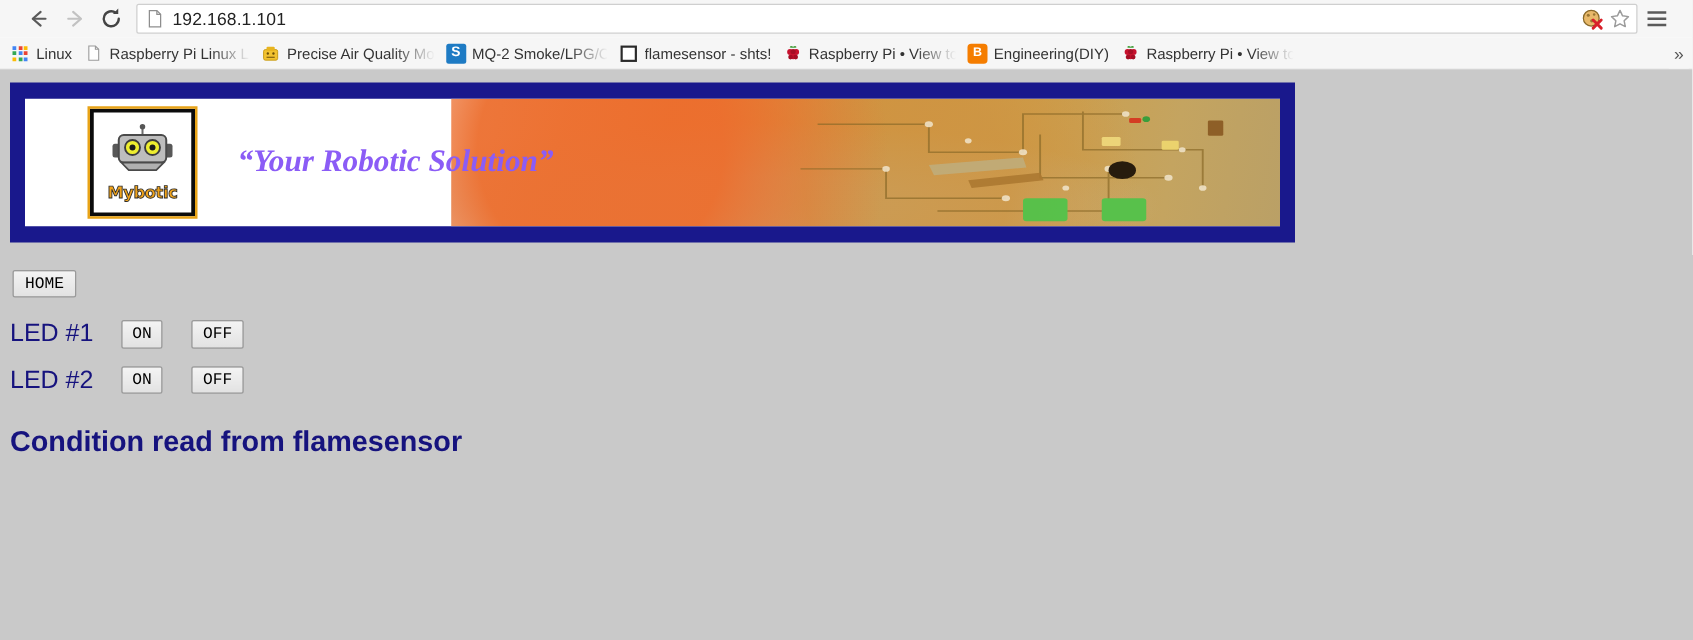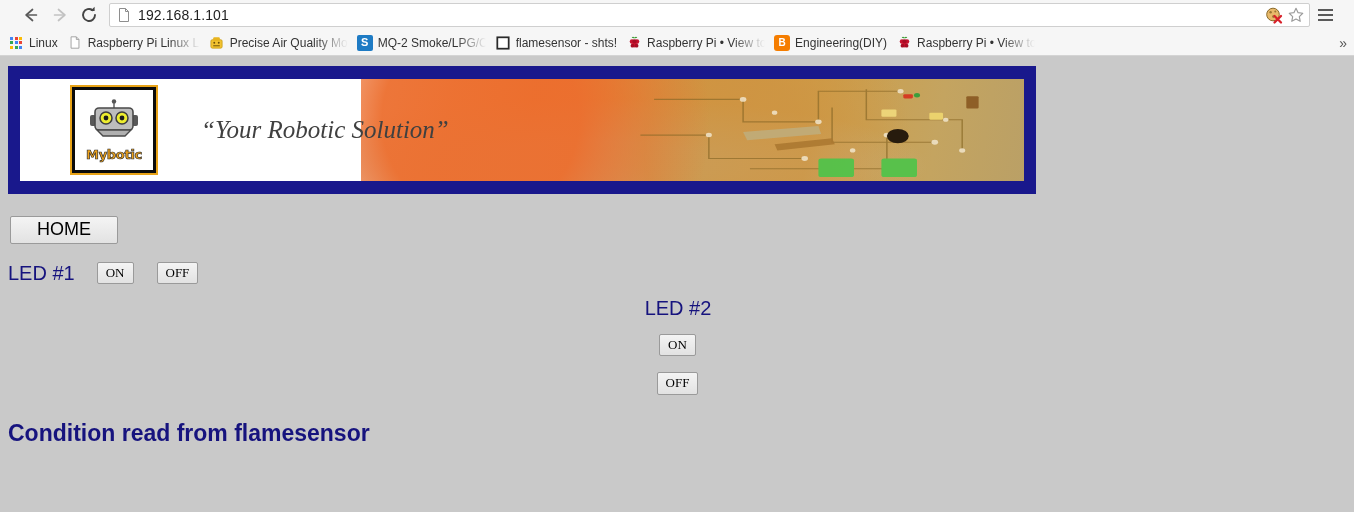--- a/index.html
+++ b/index.html
@@ -176,70 +176,69 @@
     -webkit-text-stroke: 0.7px #2b2b2b;
     letter-spacing: -0.3px;
     margin-top: 1px;
     line-height: 1;
   }
   .tagline {
     position: absolute;
     left: 170px; top: 50%; transform: translateY(-50%);
     font-family: "Liberation Serif", serif;
     font-style: italic;
-    font-weight: normal;
+    font-weight: bold;
     font-size: 25px;
-    color: #404040;
+    color: #8b5cf6;
     z-index: 3;
     white-space: nowrap;
-    margin-left: 11px;
   }
 
   
   .content { position: absolute; left: 0; top: 160px; width: 100%; }
 
   .home-btn {
     margin-left: 10px;
     display: inline-block;
-    font-family: Liberation Sans, sans-serif;
-    font-size: 18px;
+    font-family: Liberation Mono, monospace;
+    font-size: 13px;
     color: #000000;
     background: linear-gradient(#f4f4f4, #e2e2e2);
     border: 1px solid #9a9a9a;
     border-radius: 2px;
-    padding: 3px 26px;
+    padding: 3px 9px;
     cursor: pointer;
     line-height: 1.1;
   }
 
   .page-title {
     margin: 14px 0 0 8px;
     font-family: "Liberation Sans", sans-serif;
     font-size: 37px;
     font-weight: bold;
     color: #16137e;
     letter-spacing: -0.4px;
     line-height: 1.05;
   }
 
   .led-row {
     margin: 18px 0 0 8px;
     display: flex; align-items: center;
     gap: 16px;
   }
-  .led-row + .led-row { margin-top: 14px; flex-direction: column; }
+  .led-row + .led-row { margin-top: 14px; }
   .led-label {
     font-family: "Liberation Sans", sans-serif;
     font-size: 20px;
     color: #16137e;
     margin-right: 6px;
     line-height: 1;
   }
   .btn {
-    font-family: Liberation Serif, serif;
+    font-family: Liberation Mono, monospace;
     font-size: 13px;
     color: #000000;
     background: linear-gradient(#f4f4f4, #e2e2e2);
     border: 1px solid #9a9a9a;
     border-radius: 2px;
     padding: 3px 8px;
     cursor: pointer;
     line-height: 1.1;
     margin-right: 7px;
   }

